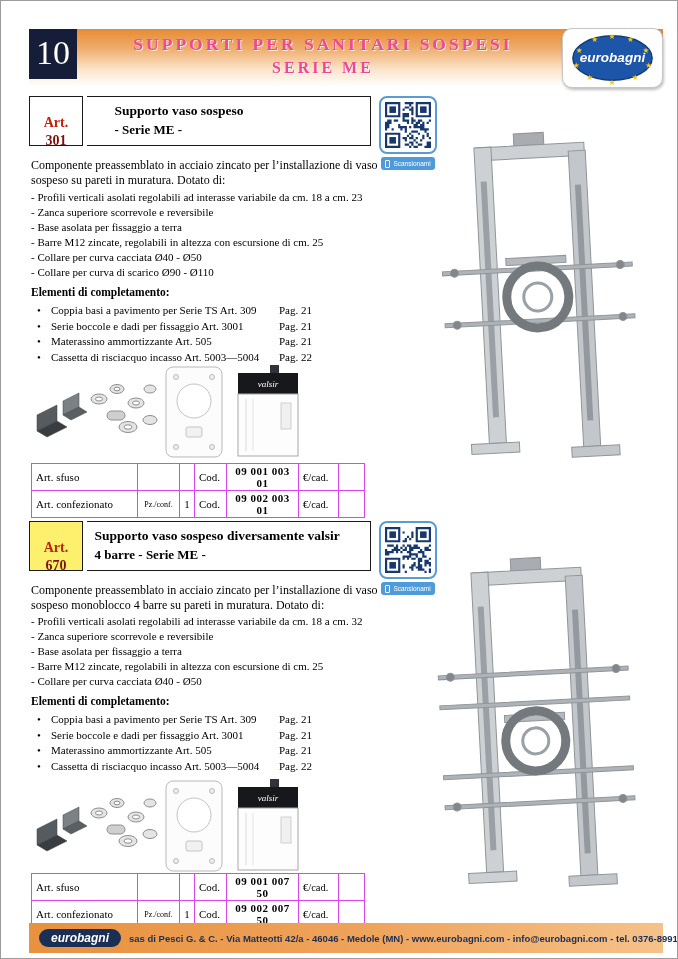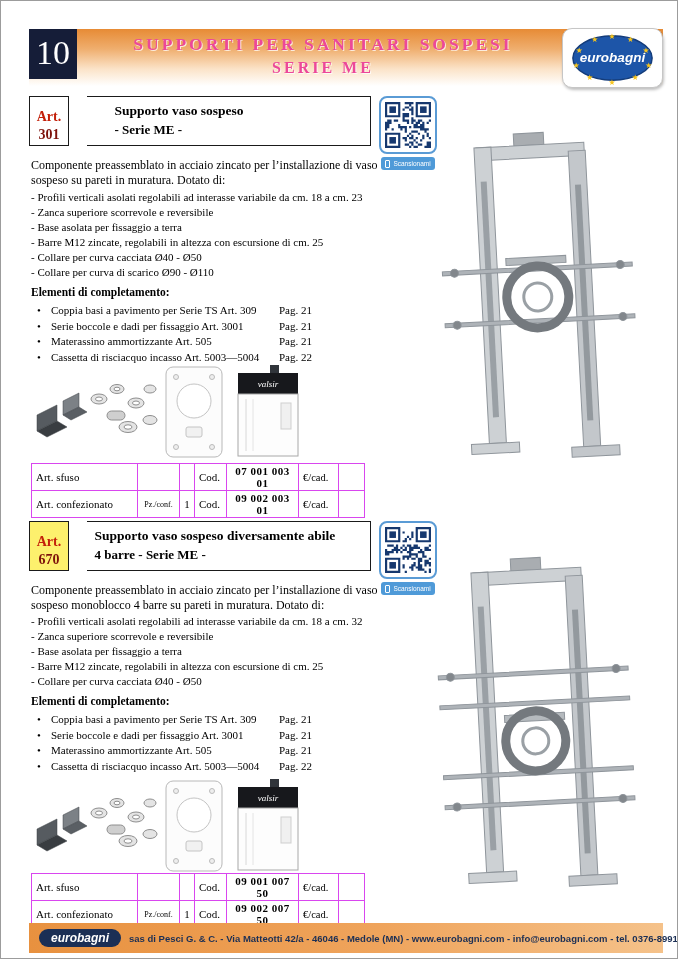--- a/index.html
+++ b/index.html
@@ -18,22 +18,22 @@
   .header-title { position:absolute; left:92px; top:33px; width:460px; text-align:center;
     color:#ec4899; font-weight:bold; }
   .ht1 { font-size:17.5px; letter-spacing:3px; text-shadow:1px 1px 0 rgba(255,255,255,.75); white-space:nowrap; }
   .ht2 { font-size:16px; letter-spacing:3px; margin-top:4px; text-shadow:1px 1px 0 rgba(255,255,255,.75); }
   .logo-box { position:absolute; left:561px; top:27px; width:101px; height:60px;
     background:#fff; border:1px solid #c6c6c6; border-radius:10px; box-shadow:1px 2px 3px rgba(0,0,0,.25); }
   .logo-box svg { width:100%; height:100%; }
   .logo-box text { font-family:"Liberation Sans", sans-serif; }
 
   
-  .artbox { position:absolute; left:28px; width:40px; height:50px; border:1.5px solid #1a1a1a;
-    background:#fff; text-align:center; padding-top:12px; }
+  .artbox { position:absolute; left:28px; width:54px; height:50px; border:1.5px solid #1a1a1a;
+    background:#fff; text-align:center; padding-top:18px; }
   .artbox.hl { background:#fdf06d; }
   .art-label { color:#c3200a; font-weight:bold; font-size:14px; }
   .art-number { color:#7e120b; font-weight:bold; font-size:14px; margin-top:2px; }
   .titlebox { position:absolute; left:85.5px; width:284px; height:50px; border:1.5px solid #1a1a1a;
     border-left:none; background:#fff; padding:6px 8px; }
   .pt1 { font-size:13.5px; font-weight:bold; white-space:nowrap; }
   .pt2 { font-size:13px; font-weight:bold; margin-top:3px; }
 
   
   .qr-wrap { position:absolute; left:378px; width:58px; }
@@ -239,42 +239,42 @@
         <col style="width:72px">
         <col style="width:40px">
         <col style="width:26px">
     </colgroup>
     <tbody>
         <tr>
       <td>Art. sfuso</td>
       <td class="ts"></td>
       <td class="tc"></td>
       <td>Cod.</td>
-      <td class="tcode">07 001 003 01</td>
+      <td class="tcode">09 001 003 01</td>
       <td class="tp">€/cad.</td>
       <td></td>
     </tr>
     <tr>
       <td>Art. confezionato</td>
       <td class="ts">Pz./conf.</td>
       <td class="tc">1</td>
       <td>Cod.</td>
       <td class="tcode">09 002 003 01</td>
       <td class="tp">€/cad.</td>
       <td></td>
     </tr>
   </tbody>
     </table>
 
   <div class="artbox hl" style="top:520px;">
     <div class="art-label">Art.</div>
     <div class="art-number">670</div>
   </div>
   <div class="titlebox" style="top:520px;">
-    <div class="pt1">Supporto vaso sospeso diversamente abile</div>
+    <div class="pt1">Supporto vaso sospeso diversamente valsir</div>
     <div class="pt2">4 barre - Serie ME -</div>
   </div>
 
   <div class="qr-wrap" style="top:520px;">
     <div class="qr-frame">
       <svg viewBox="0 0 21 21">
         <g fill="#16386e">
           <path fill-rule="evenodd" d="M0,0h7v7H0z M1,1h5v5H1z"></path>
             <rect x="2" y="2" width="3" height="3"></rect>
           <path fill-rule="evenodd" d="M14,0h7v7h-7z M15,1h5v5h-5z"></path>

